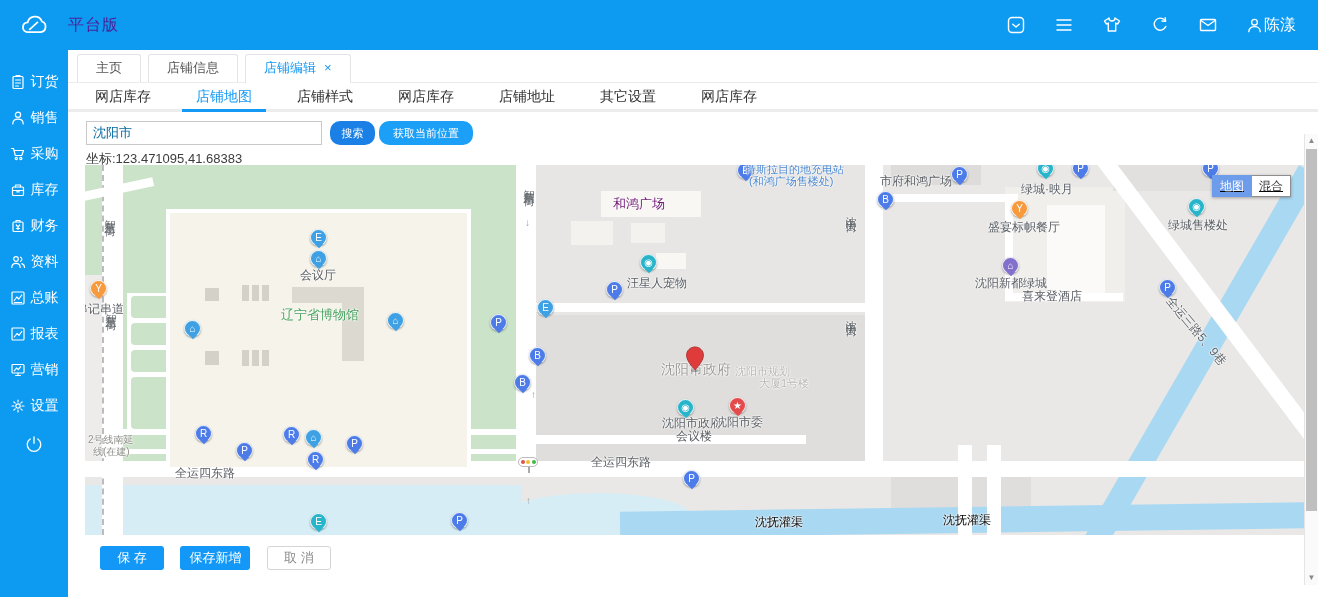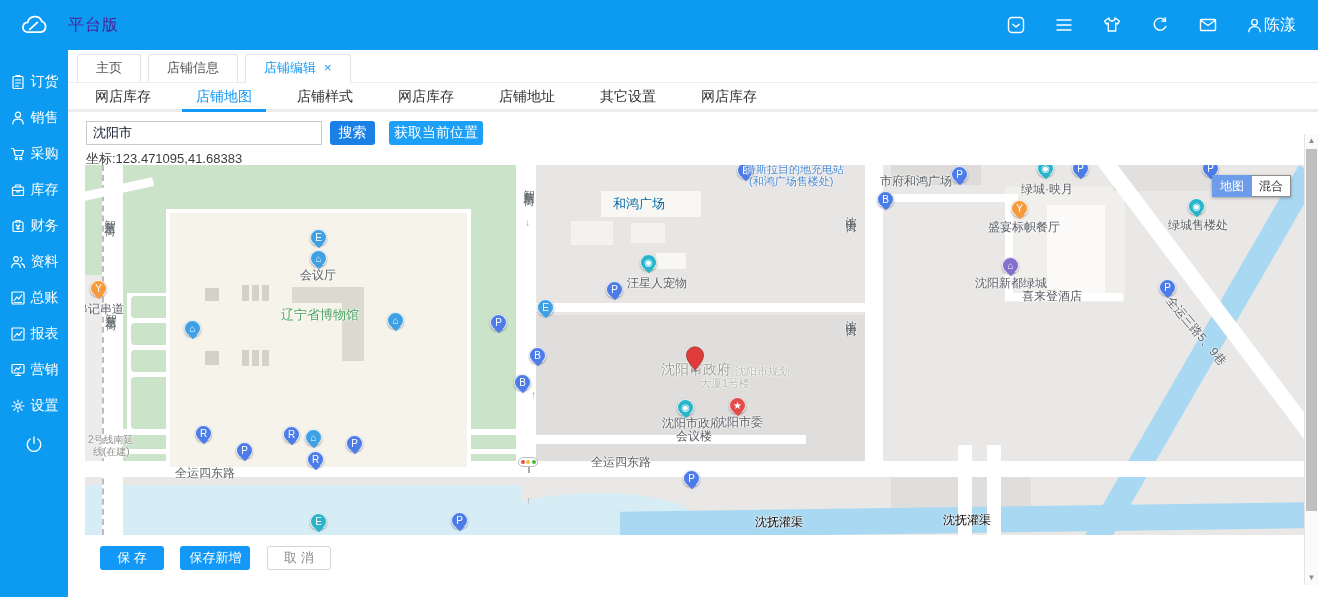--- a/index.html
+++ b/index.html
@@ -28,49 +28,49 @@
   .tab { height:28px; line-height:26px; padding:0 18px; border:1px solid #e3e3e3; border-bottom:none; border-radius:3px 3px 0 0; margin-right:7px; font-size:13px; color:#555; background:#fff; cursor:pointer; white-space:nowrap; }
   .tab.active { color:#1499f6; margin-bottom:-1px; height:29px; }
   .tab-x { color:#1499f6; margin-left:8px; font-size:13px; cursor:pointer; }
   .subnav { height:29px; display:flex; align-items:center; padding-left:27px; gap:45px; position:relative; }
   .subtab { font-size:14px; color:#333; cursor:pointer; position:relative; height:29px; line-height:26px; }
   .subtab.active { color:#1499f6; }
   .subnav-track { position:absolute; left:0; right:0; bottom:0; height:3px; background:#ececec; }
   .subtab.active::after { content:""; position:absolute; left:-14px; right:-14px; bottom:0; height:3px; background:#1499f6; z-index:2; }
 
   .toolbar { margin:9px 0 0 18px; display:flex; align-items:center; }
-  .srch-input { width:236px; height:24px; border:1px solid #c9c9c9; font-size:13px; color:#0f172a; padding:0 6px; outline:none; }
-  .btn-blue { height:24px; border:none; color:#fff; font-size:14px; border-radius:3px; cursor:pointer; }
+  .srch-input { width:236px; height:24px; border:1px solid #c9c9c9; font-size:13px; color:#0369a1; padding:0 6px; outline:none; }
+  .btn-blue { height:24px; border:none; color:#fff; font-size:11px; border-radius:10px; cursor:pointer; }
   .btn-search { width:45px; margin-left:8px; background:#1a80e6; }
-  .btn-locate { width:94px; margin-left:14px; background:#1c9ff7; }
+  .btn-locate { width:94px; margin-left:4px; background:#1c9ff7; }
   .coords { margin:5px 0 0 18px; font-size:13px; color:#3c3c3c; }
 
   
   .map { position:absolute; left:17px; top:115px; width:1220px; height:370px; background:#e9e8e6; overflow:hidden; cursor:grab; }
   .shape { position:absolute; }
   .mlb { position:absolute; font-size:12px; color:#585d63; white-space:nowrap; z-index:6;
          text-shadow:0 0 2px #fff,0 0 2px #fff,0 0 2px #fff; pointer-events:none; }
   .mlb.v { writing-mode:vertical-lr; letter-spacing:2px; font-size:11px; color:#63686d; }
   .mlb.green { color:#46a05b; font-size:13px; }
   .mlb.faint { color:#b7b6b2; font-size:11px; }
   .mlb.city { color:#9d9c99; font-size:14px; }
   .mlb.blue { color:#4b87cf; font-size:11px; }
   .mlb.water { color:#000000; }
   .mlb.road { color:#5d6166; }
   .mlb.gray2 { color:#8f8f8c; font-size:10px; }
-  .mlb.bldg { color:#0369a1; font-size:13px; }
+  .mlb.bldg { color:#701a75; font-size:13px; }
   .mlb.arrow { color:#9aa0a6; font-size:10px; text-shadow:none; }
   .mlb.rot { transform:rotate(50deg); transform-origin:left top; color:#5d6166; }
   .poi { position:absolute; width:17px; height:17px; border-radius:50%; color:#fff; font-size:10px; line-height:16px; text-align:center; z-index:5; box-shadow:0 1px 2px rgba(0,0,0,.35); border:1px solid rgba(255,255,255,.85); cursor:pointer; }
   .poi::after { content:""; position:absolute; left:5px; bottom:-2px; width:6px; height:6px; background:inherit; transform:rotate(45deg); z-index:-1; }
   .pin { position:absolute; left:600px; top:181px; z-index:9; }
   .tlight { position:absolute; left:433px; top:292px; width:20px; height:10px; background:#fff; border:1px solid #bbb; border-radius:5px; display:flex; align-items:center; justify-content:center; gap:1.5px; z-index:5; }
   .tlight i { width:4px; height:4px; border-radius:50%; display:block; }
   .tlight::after { content:""; position:absolute; left:9px; top:9px; width:2px; height:6px; background:#aaa; }
-  .maptoggle { position:absolute; right:14px; top:10px; display:flex; z-index:10; box-shadow:0 1px 3px rgba(0,0,0,.3); font-size:12px; }
+  .maptoggle { position:absolute; right:14px; top:10px; display:flex; z-index:10; box-shadow:0 1px 3px rgba(0,0,0,.3); font-size:12px;text-decoration:underline; }
   .chip { padding:2px 7px; cursor:pointer; line-height:16px; }
   .chip.mapc { background:#6d9ceb; color:#fff; border:1px solid #6d9ceb; }
   .chip.hyb { background:#fff; color:#333; border:1px solid #8e8e8e; border-left:none; }
 
   .hatch { background:repeating-linear-gradient(90deg,#d8d6d2 0 6px,#e7e5e1 6px 9px); }
 
   
   .vscroll { position:absolute; right:0; top:84px; width:14px; height:451px; background:#fafafa; border-left:1px solid #e4e4e4; z-index:30; }
   .varrow { position:absolute; left:0; width:13px; height:14px; color:#8a8a8a; font-size:8px; text-align:center; line-height:14px; cursor:pointer; }
   .vthumb { position:absolute; left:1px; top:15px; width:11px; height:362px; background:#bfbfbf; cursor:pointer; }
@@ -332,21 +332,21 @@
       <div class="mlb v" style="left: 758px; top: 42px;">沈中大街</div>
       <div class="mlb v" style="left: 758px; top: 146px;">沈中大街</div>
       <div class="mlb" style="left: 795px; top: 8px;">市府和鸿广场</div>
       <div class="mlb" style="left: 936px; top: 16px;">绿城·映月</div>
       <div class="mlb" style="left: 903px; top: 54px;">盛宴标帜餐厅</div>
       <div class="mlb" style="left: 1083px; top: 52px;">绿城售楼处</div>
       <div class="mlb" style="left: 890px; top: 110px;">沈阳新都绿城</div>
       <div class="mlb" style="left: 937px; top: 123px;">喜来登酒店</div>
       <div class="mlb city" style="left: 576px; top: 196px;">沈阳市政府</div>
       <div class="mlb faint" style="left: 650px; top: 199px;">沈阳市规划</div>
-      <div class="mlb faint" style="left: 615px; top: 211px;">大厦1号楼</div>
+      <div class="mlb faint" style="left: 674px; top: 211px;">大厦1号楼</div>
       <div class="mlb" style="left: 577px; top: 250px;">沈阳市政府</div>
       <div class="mlb" style="left: 591px; top: 263px;">会议楼</div>
       <div class="mlb" style="left: 630px; top: 249px;">沈阳市委</div>
       <div class="mlb road" style="left: 90px; top: 300px;">全运四东路</div>
       <div class="mlb road" style="left: 506px; top: 289px;">全运四东路</div>
       <div class="mlb gray2" style="left: 3px; top: 268px;">2号线南延</div>
       <div class="mlb gray2" style="left: 8px; top: 280px;">线(在建)</div>
       <div class="mlb water" style="left: 670px; top: 349px;">沈抚灌渠</div>
       <div class="mlb water" style="left: 858px; top: 347px;">沈抚灌渠</div>
       <div class="mlb rot" style="left: 1090px; top: 128px;">全运三路5、9巷</div>

